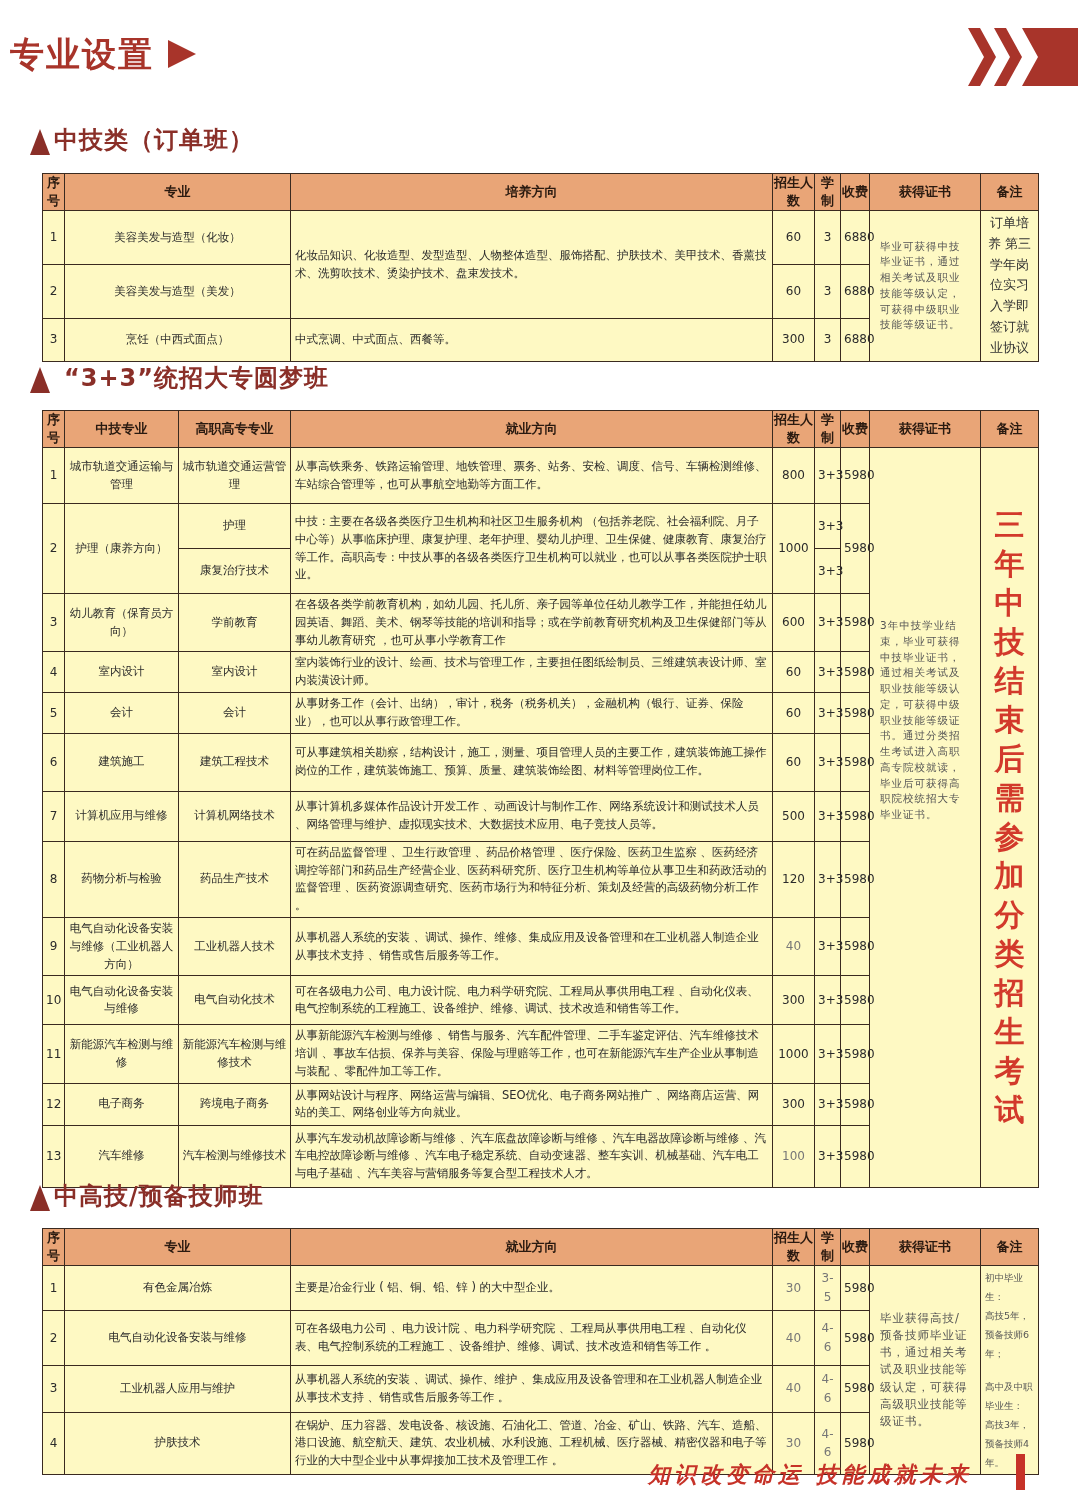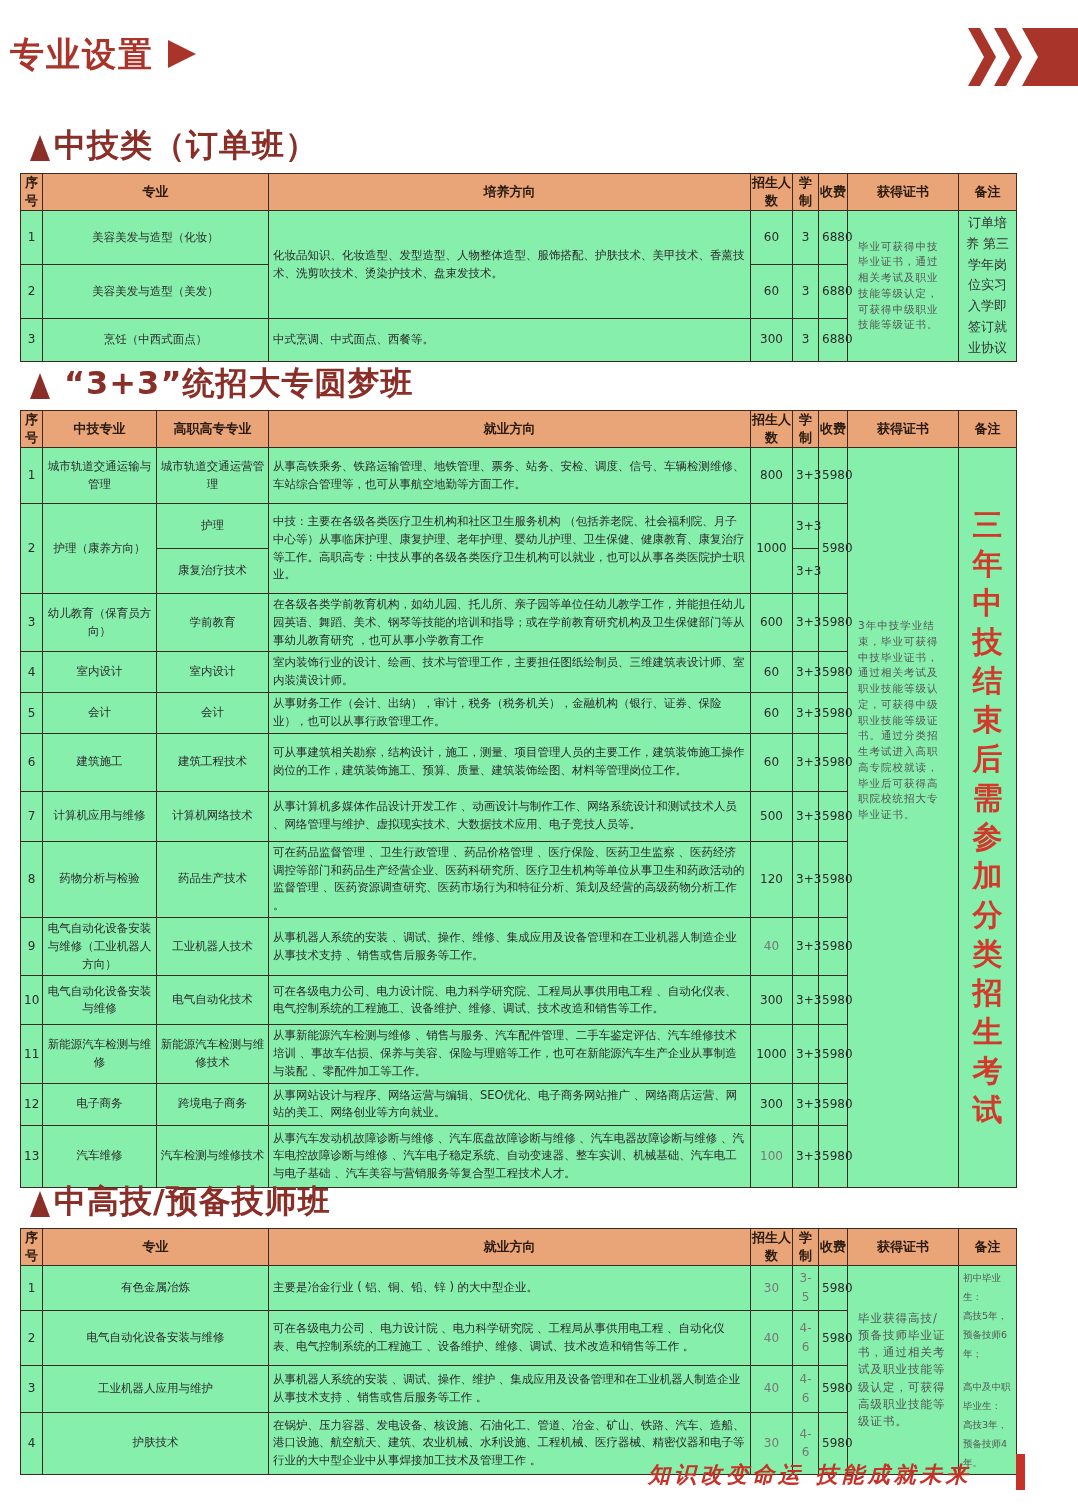--- a/index.html
+++ b/index.html
@@ -8,25 +8,25 @@
 
   
   .banner { position: absolute; left: 0; top: 28px; width: 969px; height: 56px; }
   .banner-title { position: absolute; left: 10px; top: 4px; font-size: 34px; font-weight: bold; color: #a8342a; letter-spacing: 2px; }
   .banner-arrow { position: absolute; left: 168px; top: 12px; width: 0; height: 0; border-top: 14px solid transparent; border-bottom: 14px solid transparent; border-left: 28px solid #a8342a; }
   .banner-sub { position: absolute; left: 208px; top: 12px; font-size: 20px; color: #222; letter-spacing: 0.5px; }
   .chev { position: absolute; top: 0; width: 38px; height: 58px; }
   .chev svg { width: 100%; height: 100%; }
 
   
-  .sec-head { position: absolute; left: 30px; font-size: 32px; font-weight: bold; color: #8a2f28; letter-spacing: 1px; display: flex; align-items: center; }
+  .sec-head { position: absolute; left: 30px; font-size: 24px; font-weight: bold; color: #8a2f28; letter-spacing: 1px; display: flex; align-items: center; }
   .tri { width: 0; height: 0; border-left: 10px solid transparent; border-right: 10px solid transparent; border-bottom: 26px solid #8a2f28; margin-right: 4px; margin-top: 4px; }
 
   
-  table { position: absolute; left: 20px; width: 997px; border-collapse: collapse; table-layout: fixed; background: #86efac; font-size: 11.5px; }
+  table { position: absolute; left: 42px; width: 997px; border-collapse: collapse; table-layout: fixed; background: #fef9c3; font-size: 11.5px; }
   th { background: #e9a577; color: #2a1a10; font-weight: bold; font-size: 13px; height: 24px; border: 1.5px solid #3a2a20; text-align: center; }
   td { border: 1.5px solid #3a2a20; text-align: center; vertical-align: middle; color: #2b2b2b; line-height: 1.55; padding: 2px 3px; }
   td.left { text-align: left; padding: 2px 4px; }
   td.num { font-size: 12px; }
   td.light { color: #777; }
   td.cert { font-size: 10.5px; color: #555; line-height: 1.5; text-align: left; padding: 16px 10px; letter-spacing: 1px; }
   td.remark { font-size: 13px; color: #333; line-height: 1.6; }
   td.bigremark { font-size: 30px; font-weight: bold; color: #d2392b; line-height: 1.3; padding: 0 10px; }
   td.smallremark { font-size: 9.5px; color: #555; text-align: left; line-height: 2; padding: 2px 4px; }
 

